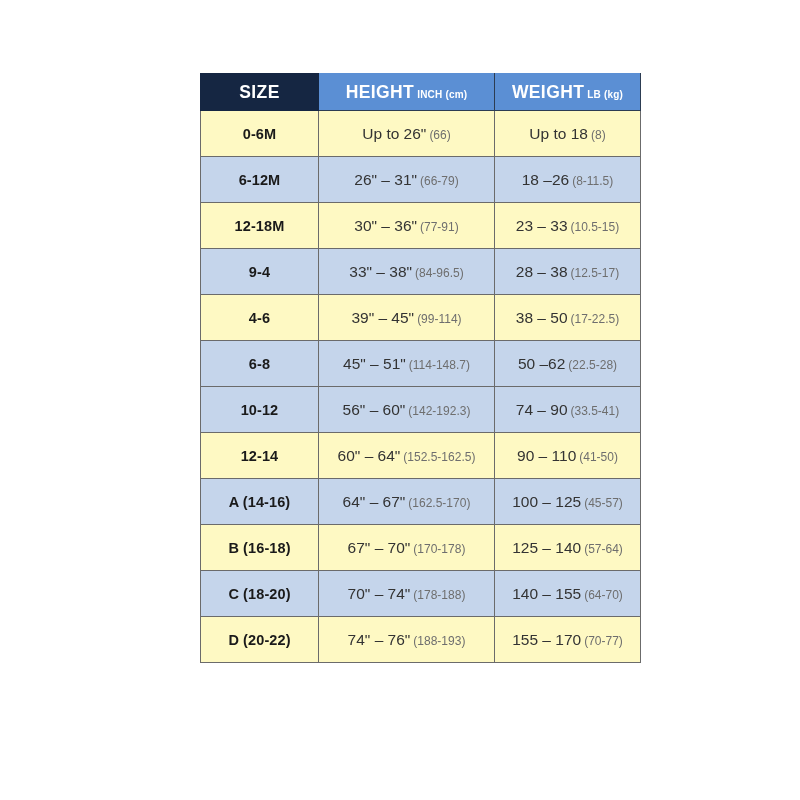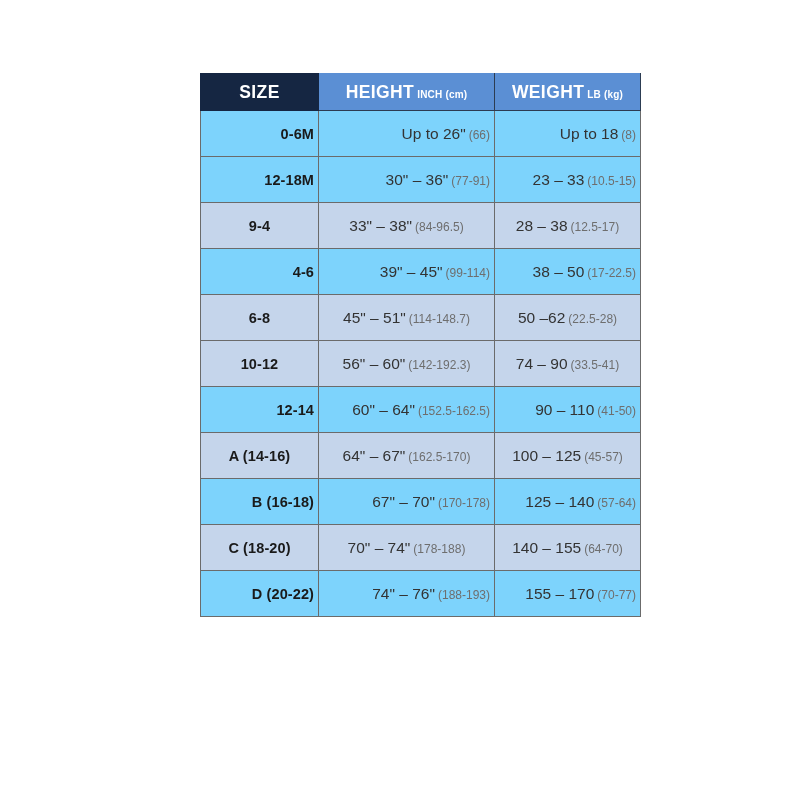--- a/index.html
+++ b/index.html
@@ -70,21 +70,21 @@
   tbody td {
     height: 46px;
     padding: 0 4px;
     vertical-align: middle;
     text-align: center;
     border: 1px solid #6b6b6b;
     box-sizing: border-box;
     white-space: nowrap;
     color: #2b2b2b;
   }
-  tbody tr.row-white td { background: #7dd3fc; text-align: right; }
+  tbody tr.row-white td { background: #fef9c3; }
   tbody tr.row-blue  td { background: #c5d5eb; }
 
   td.cell-size {
     font-size: 14.5px;
     font-weight: bold;
     color: #1a1a1a;
     letter-spacing: 0.1px;
   }
   td.cell-val {
     font-size: 15.5px;
@@ -118,20 +118,25 @@
         <th class="th-blue">
           <span class="hdr-main">WEIGHT</span><span class="hdr-sub">LB (kg)</span>
         </th>
       </tr>
     </thead>
     <tbody id="chart-body">
         <tr class="row-white">
           <td class="cell-size">0-6M</td>
           <td class="cell-val"><span class="imperial">Up to 26"</span><span class="metric">(66)</span></td>
           <td class="cell-val"><span class="imperial">Up to 18</span><span class="metric">(8)</span></td>
+        </tr>
+        <tr class="row-blue">
+          <td class="cell-size">6-12M</td>
+          <td class="cell-val"><span class="imperial">26" – 31"</span><span class="metric">(66-79)</span></td>
+          <td class="cell-val"><span class="imperial">18 –26</span><span class="metric">(8-11.5)</span></td>
         </tr>
         <tr class="row-white">
           <td class="cell-size">12-18M</td>
           <td class="cell-val"><span class="imperial">30" – 36"</span><span class="metric">(77-91)</span></td>
           <td class="cell-val"><span class="imperial">23 – 33</span><span class="metric">(10.5-15)</span></td>
         </tr>
         <tr class="row-blue">
           <td class="cell-size">9-4</td>
           <td class="cell-val"><span class="imperial">33" – 38"</span><span class="metric">(84-96.5)</span></td>
           <td class="cell-val"><span class="imperial">28 – 38</span><span class="metric">(12.5-17)</span></td>

